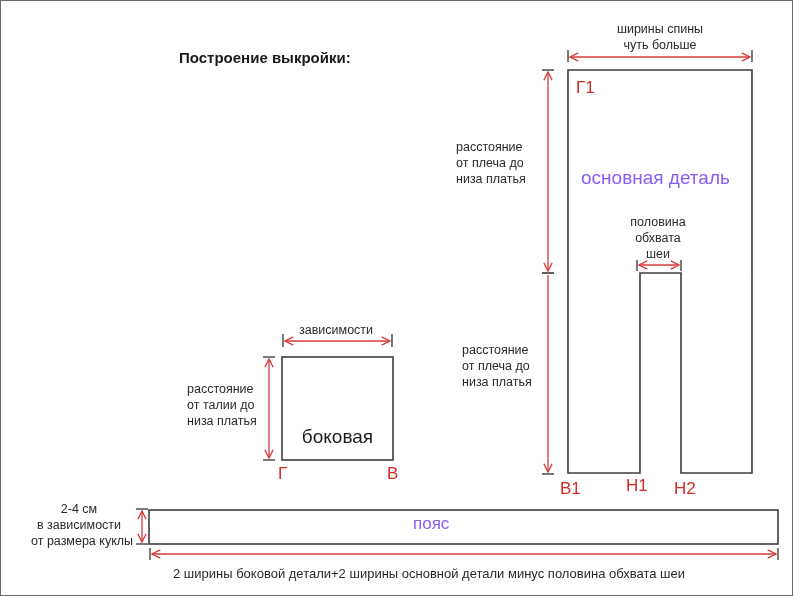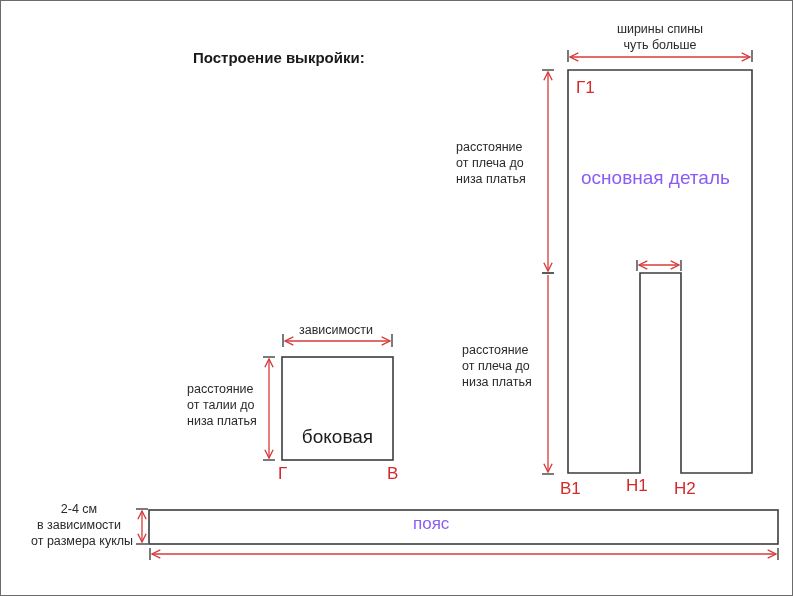--- a/index.html
+++ b/index.html
@@ -57,37 +57,42 @@
 
     <rect x="148" y="509" width="629" height="34" fill="none" stroke="#3c3c3c" stroke-width="1.6"></rect>
     <line x1="135" y1="508" x2="147" y2="508" stroke="#333" stroke-width="1.3"></line>
     <line x1="135" y1="543" x2="147" y2="543" stroke="#333" stroke-width="1.3"></line>
     <line x1="141" y1="510" x2="141" y2="541" stroke="#d83a3a" stroke-width="1.3" marker-start="url(#ah)" marker-end="url(#ah)"></line>
     <line x1="149" y1="547" x2="149" y2="559" stroke="#333" stroke-width="1.3"></line>
     <line x1="777" y1="547" x2="777" y2="559" stroke="#333" stroke-width="1.3"></line>
     <line x1="151" y1="553" x2="775" y2="553" stroke="#d83a3a" stroke-width="1.3" marker-start="url(#ah)" marker-end="url(#ah)"></line>
   </svg>
 
-  <div class="txt title" style="left:192px; top:48px;">Построение выкройки:</div>
+  <div class="txt title" style="left:178px; top:48px;">Построение выкройки:</div>
 
   <div class="txt note center" style="left:587px; top:20px; width:144px;">
     <div>ширины спины</div>
     <div>чуть больше</div>
   </div>
   <div class="txt note" style="left:455px; top:138px;">
     <div>расстояние</div>
     <div>от плеча до</div>
     <div>низа платья</div>
   </div>
   <div class="txt note" style="left:461px; top:341px;">
     <div>расстояние</div>
     <div>от плеча до</div>
     <div>низа платья</div>
   </div>
   <div class="txt big" style="left:580px; top:166px;">основная деталь</div>
+  <div class="txt note center" style="left:617px; top:213px; width:80px;">
+    <div>половина</div>
+    <div>обхвата</div>
+    <div>шеи</div>
+  </div>
   <div class="txt pt" style="left:575px; top:77px;">Г1</div>
   <div class="txt pt" style="left:559px; top:478px;">В1</div>
   <div class="txt pt" style="left:625px; top:475px;">Н1</div>
   <div class="txt pt" style="left:673px; top:478px;">Н2</div>
 
   <div class="txt note" style="left:298px; top:321px;">зависимости</div>
   <div class="txt note" style="left:186px; top:380px;">
     <div>расстояние</div>
     <div>от талии до</div>
     <div>низа платья</div>
@@ -97,14 +102,15 @@
   </div>
   <div class="txt pt" style="left:277px; top:463px;">Г</div>
   <div class="txt pt" style="left:386px; top:463px;">В</div>
 
   <div class="txt note right" style="left:30px; top:500px; width:96px;">
     <div>2-4 см</div>
     <div>в зависимости</div>
     <div>от размера куклы</div>
   </div>
   <div class="txt big" style="left:412px; top:513px; font-size:17px;">пояс</div>
+  <div class="txt note" style="left:172px; top:565px; font-size:13px;">2 ширины боковой детали+2 ширины основной детали минус половина обхвата шеи</div>
 
 </div>
 
 </body></html>

